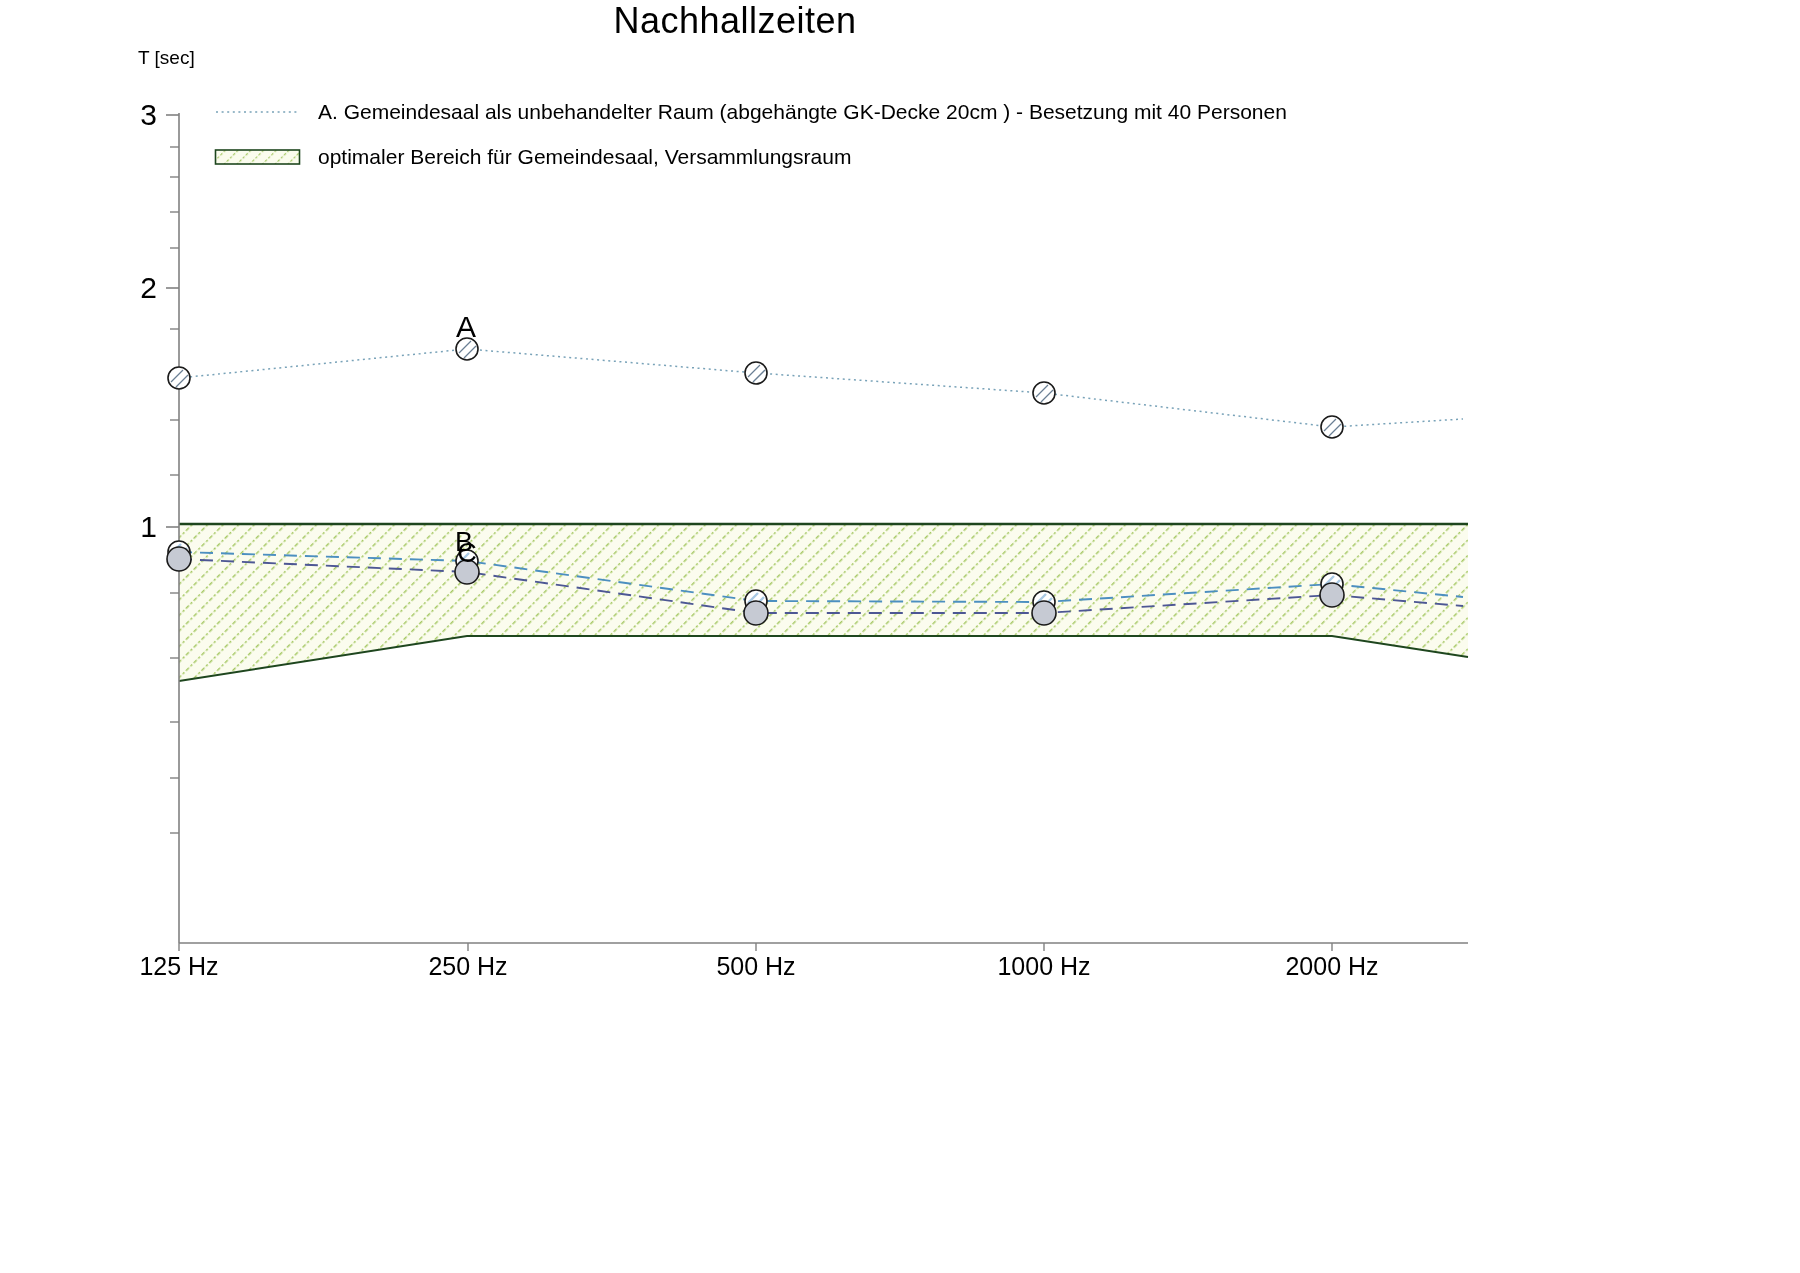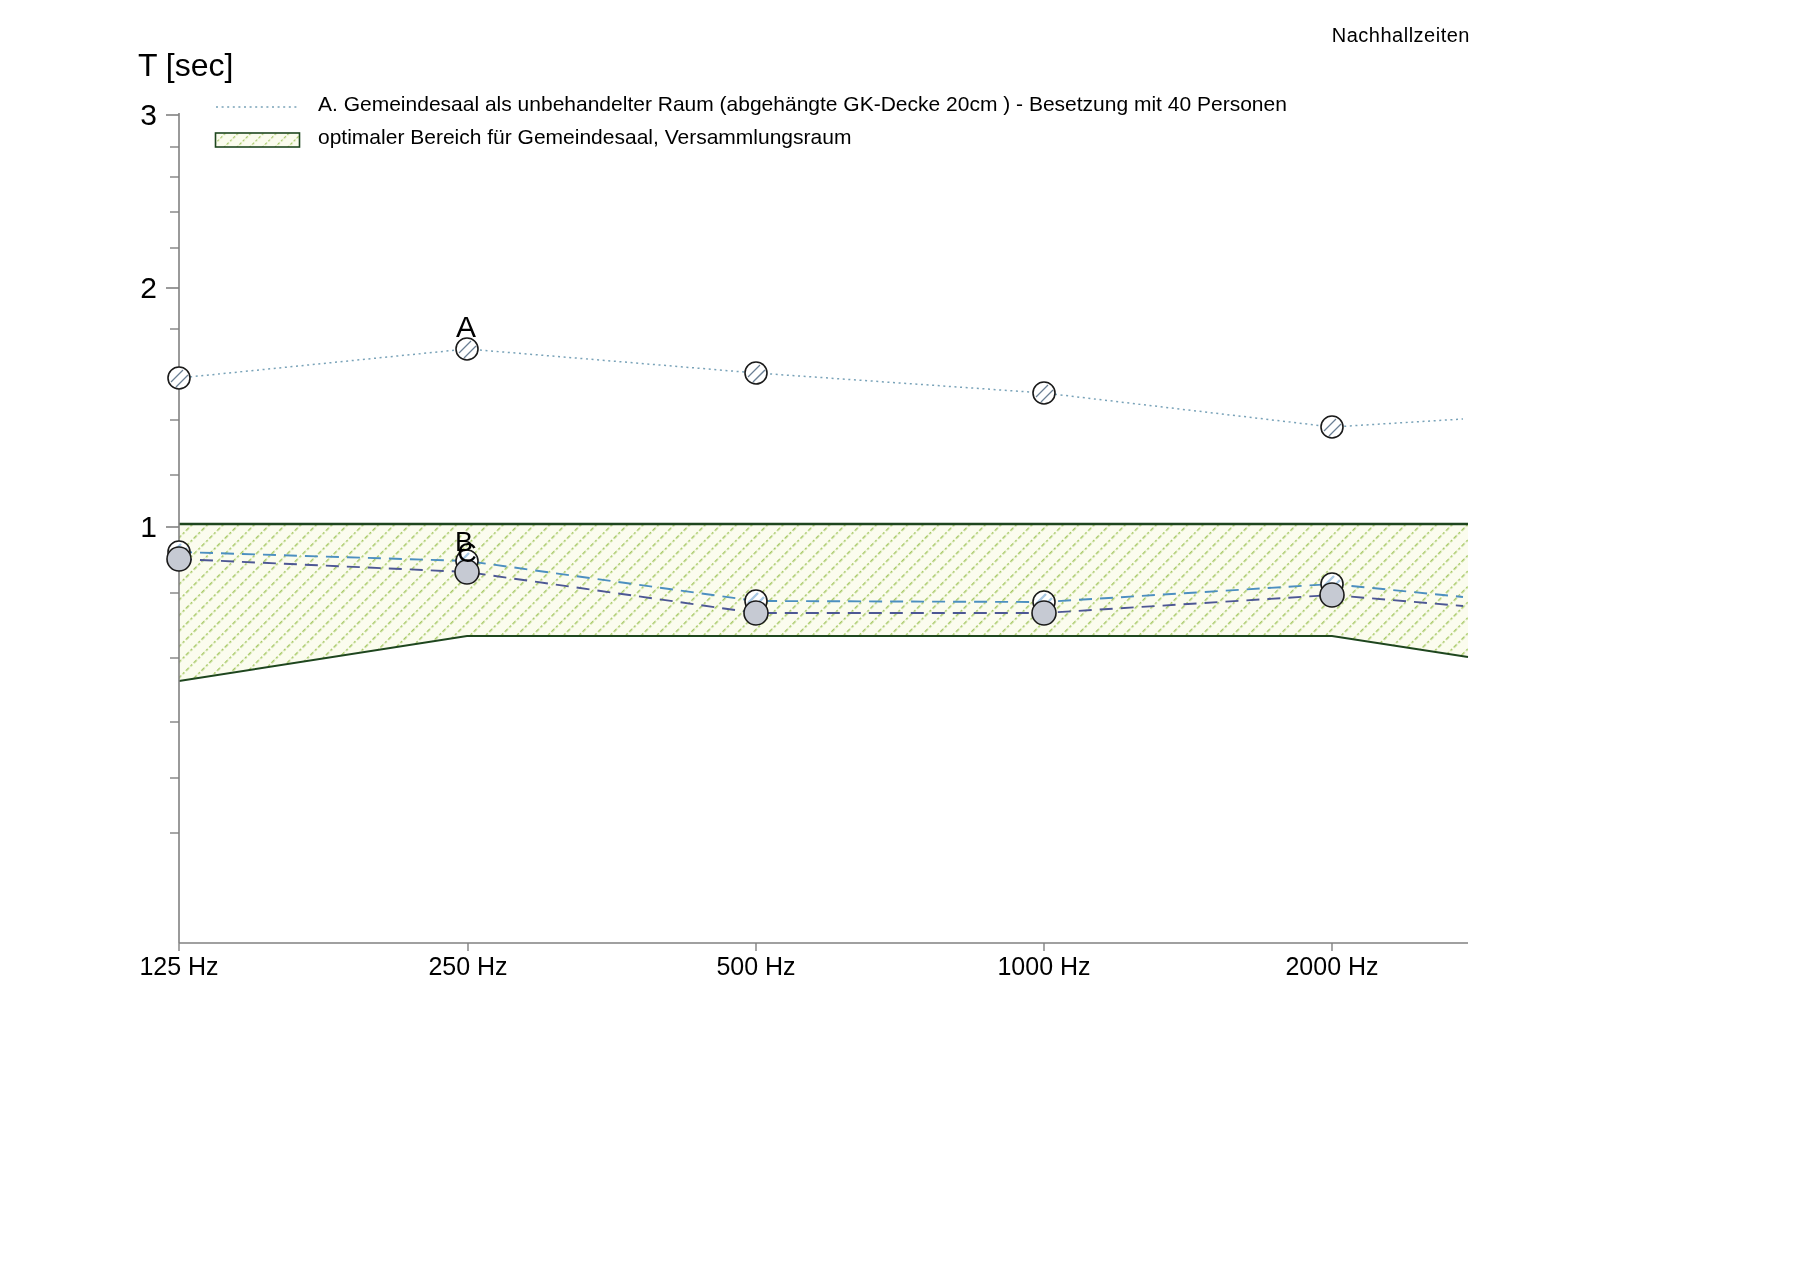--- a/index.html
+++ b/index.html
@@ -1,22 +1,22 @@
 <!DOCTYPE html>
 <html><head>
 <meta charset="utf-8">
 <style>
   html,body{margin:0;padding:0;background:#fff;}
   body{width:1800px;height:1273px;position:relative;overflow:hidden;
        font-family:"Liberation Sans",sans-serif;color:#000;}
-  .chart-title{position:absolute;top:24px;left:0;right:330px;text-align:right;
-               font-size:20px;letter-spacing:.5px;}
-  .y-axis-title{position:absolute;top:47px;left:138px;font-size:32px;}
+  .chart-title{position:absolute;top:0;left:0;right:330px;text-align:center;
+               font-size:36px;letter-spacing:.5px;}
+  .y-axis-title{position:absolute;top:47px;left:138px;font-size:19px;}
   .legend{position:absolute;top:83px;left:214px;}
-  .legend-row{display:flex;align-items:flex-end;height:33px;}
+  .legend-row{display:flex;align-items:center;height:33px;margin-top:12px;}
   .legend-sample{width:88px;height:18px;margin-right:16px;flex:0 0 auto;}
   .legend-label{font-size:21px;white-space:nowrap;}
   #plot-svg{position:absolute;top:0;left:0;}
   #plot-svg text{font-family:"Liberation Sans",sans-serif;fill:#000;}
 </style>
 </head>
 <body>
 
 <svg id="plot-svg" width="1800" height="1273">
   <defs>

